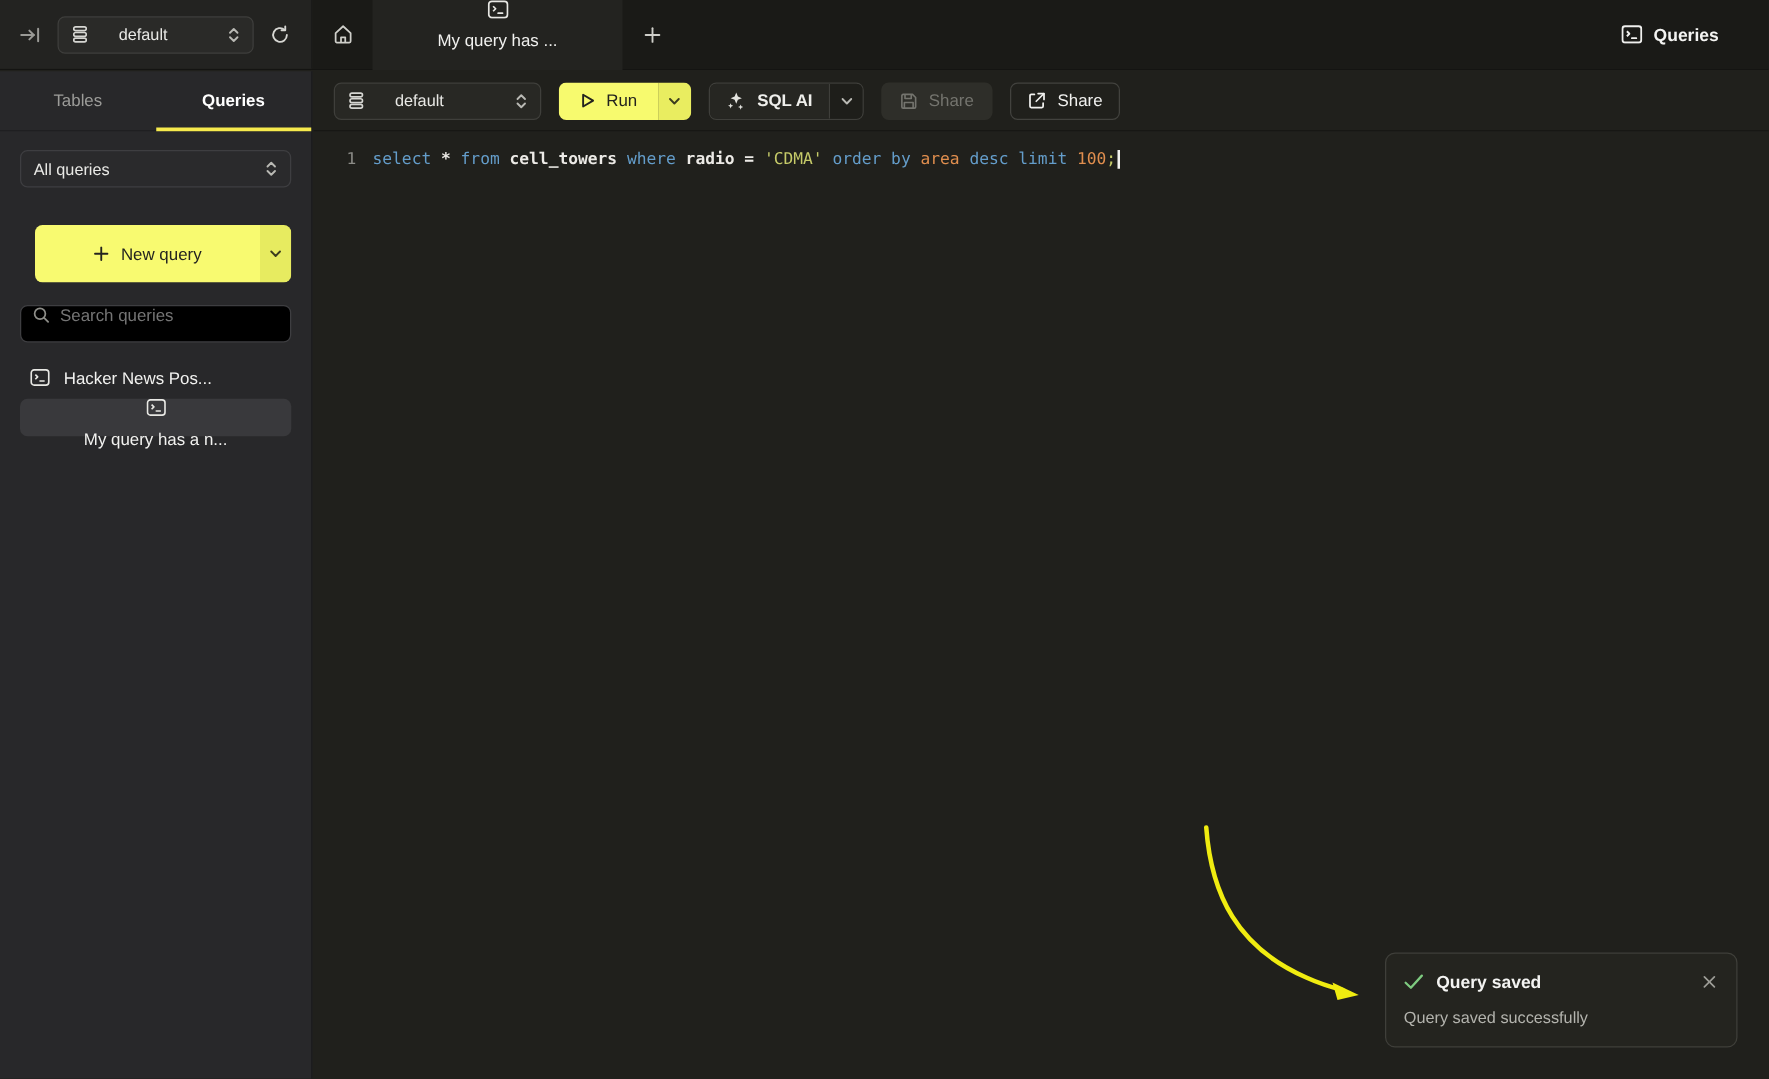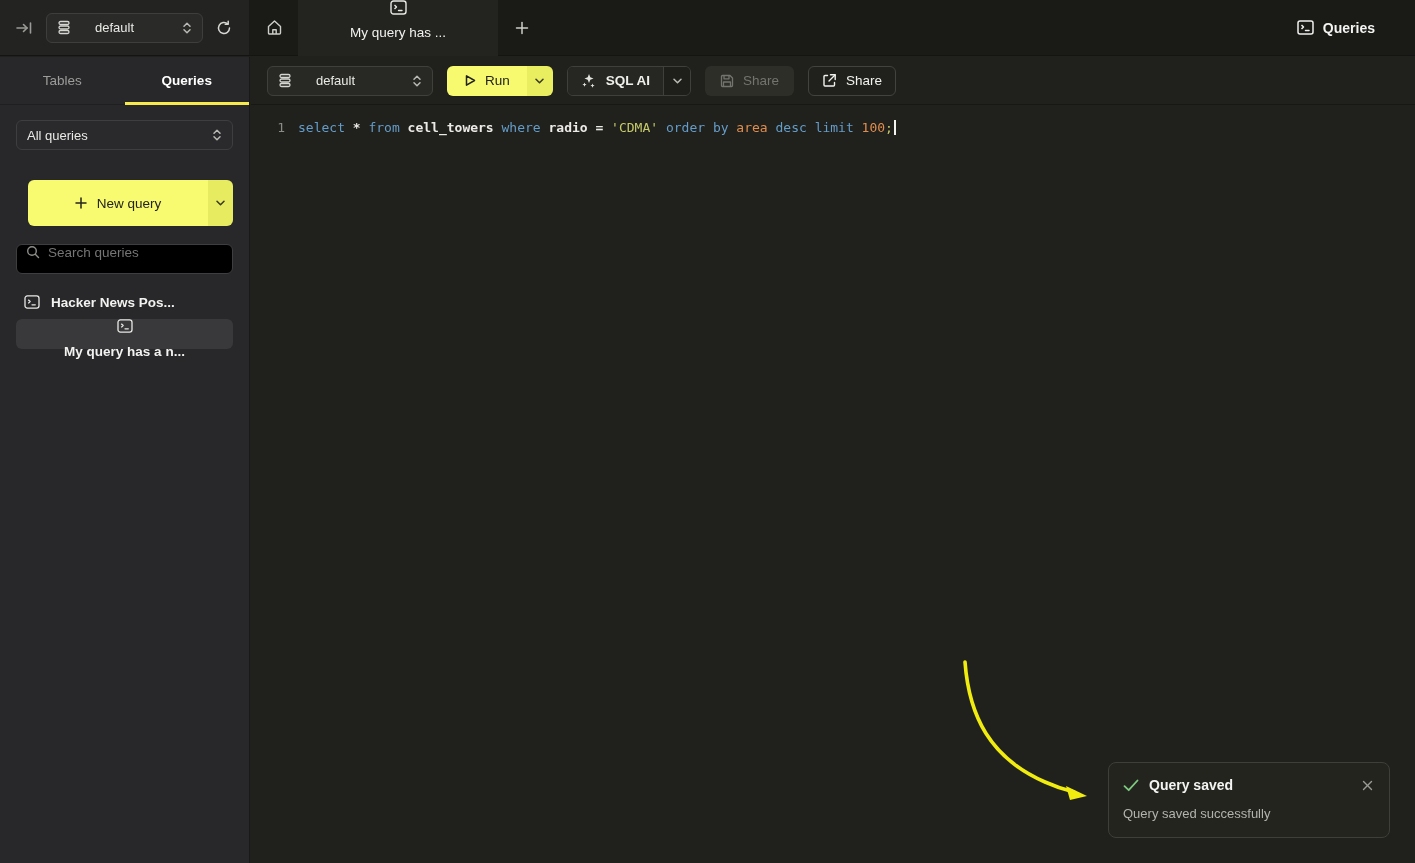--- a/index.html
+++ b/index.html
@@ -41,21 +41,21 @@
   .newquery-main { flex:1; background:#f8fa70; display:flex; align-items:center; justify-content:center; gap:10px; border:none; cursor:pointer; }
   .newquery-main .lbl { font-size:13.5px; color:#23231f; font-weight:500; }
   .newquery-chev { width:25px; background:#e7eb60; border:none; display:flex; align-items:center; justify-content:center; cursor:pointer; }
   .search-wrap { margin-top:18px; height:30px; border:1px solid #3e3e41; border-radius:6px; display:flex; align-items:flex-start; gap:8px; padding:0 9px; background:#000000; }
   .search-wrap input { flex:1; background:transparent; border:none; outline:none; font-size:13.5px; color:#e9e9e6; font-family:"Liberation Sans",sans-serif; }
   .search-wrap input::placeholder { color:#84848
   0; }
   .query-list { margin-top:13px; display:flex; flex-direction:column; gap:2px; }
   .query-item { height:30px; border-radius:6px; display:flex; align-items:center; gap:11px; padding:0 8px; cursor:pointer; color:#e8e8e4; }
   .query-item.selected { background:#39393c;flex-direction:column; }
-  .query-item .lbl { font-size:13.5px; font-weight:700; color:#f2f2f0; white-space:nowrap; }
+  .query-item .lbl { font-size:13.5px; font-weight:400; color:#f2f2f0; white-space:nowrap; }
 
   
   .main { position:absolute; top:57px; left:251px; width:1164px; height:806px; background:#20201c; }
   .main-header { height:48px; border-bottom:1px solid #171714; display:flex; align-items:center; padding:0 14px 0 16px; gap:14px; }
   .page-title { font-size:14.5px; font-weight:500; color:#f1f1ef; flex:1; }
   .hdr-db { width:166px; background:#282824; border-color:#3f3f3b; }
   .hdr-db .spacer { flex:1; }
   .run-wrap { display:flex; height:30px; border-radius:6px; overflow:hidden; }
   .run-main { background:#f7fa6e; border:none; display:flex; align-items:center; gap:9px; padding:0 17px; cursor:pointer; }
   .run-main .lbl { font-size:13.5px; font-weight:500; color:#23231e; }

